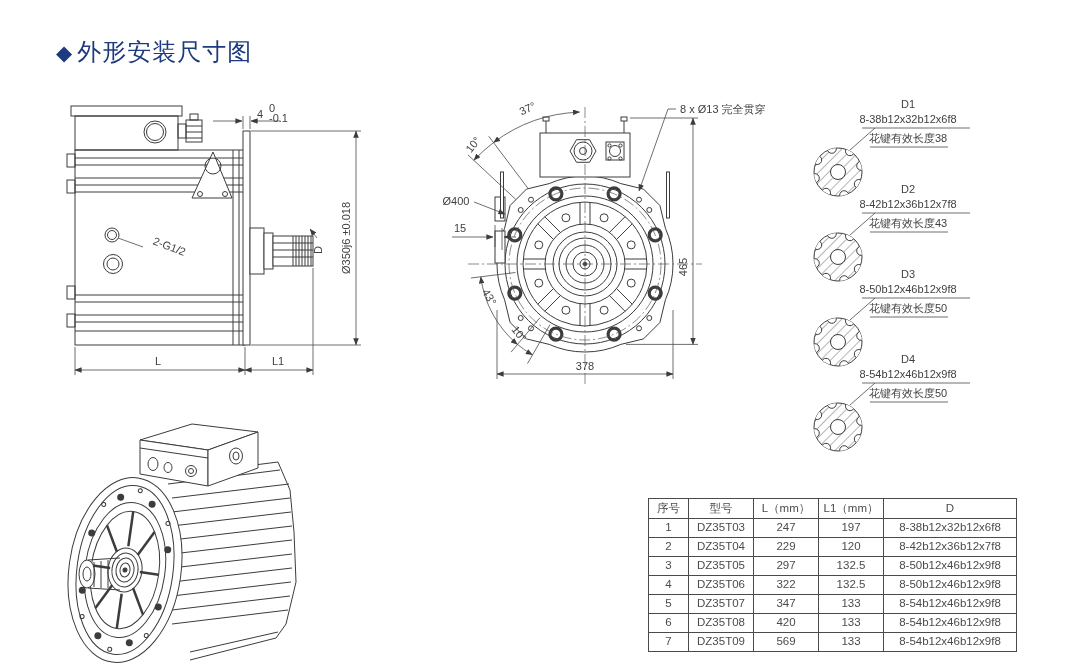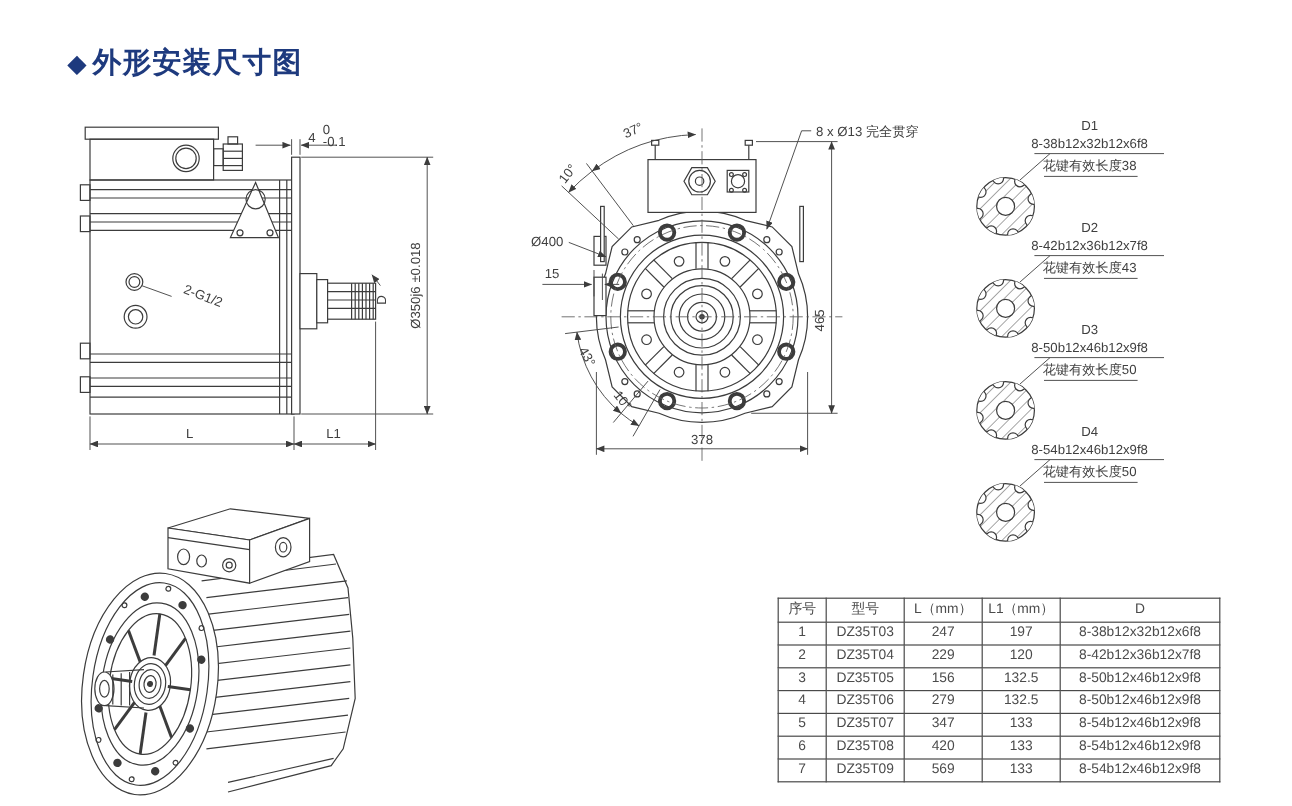--- a/index.html
+++ b/index.html
@@ -2,21 +2,21 @@
 <html><head>
 <meta charset="utf-8">
 <style>
   html,body{margin:0;padding:0;}
   body{
     width:1077px;height:672px;position:relative;overflow:hidden;background:#ffffff;
     font-family:"Liberation Sans","DejaVu Sans",sans-serif;
   }
   .page-title{
     position:absolute;left:56px;top:36px;
-    font-size:24px;font-weight:bold;color:#1e3a7e;letter-spacing:1px;
+    font-size:24px;font-weight:normal;color:#1e3a7e;letter-spacing:1px;
   }
   .page-title .marker{margin-right:4px;font-size:21px;}
   svg{position:absolute;overflow:visible;}
   #side-view{left:55px;top:88px;}
   #front-view{left:430px;top:85px;}
   #spline-view{left:800px;top:88px;}
   #iso-view{left:40px;top:412px;}
   .ln{stroke:#3c3c3c;fill:none;stroke-width:1;}
   .dim{stroke:#4a4a4a;fill:none;stroke-width:.8;}
   .cl{stroke:#5a5a5a;fill:none;stroke-width:.7;stroke-dasharray:11 3 2 3;}
@@ -446,28 +446,28 @@
       <tr>
         <td>2</td>
         <td>DZ35T04</td>
         <td>229</td>
         <td>120</td>
         <td>8-42b12x36b12x7f8</td>
       </tr>
       <tr>
         <td>3</td>
         <td>DZ35T05</td>
-        <td>156</td>
+        <td>297</td>
         <td>132.5</td>
         <td>8-50b12x46b12x9f8</td>
       </tr>
       <tr>
         <td>4</td>
         <td>DZ35T06</td>
-        <td>279</td>
+        <td>322</td>
         <td>132.5</td>
         <td>8-50b12x46b12x9f8</td>
       </tr>
       <tr>
         <td>5</td>
         <td>DZ35T07</td>
         <td>347</td>
         <td>133</td>
         <td>8-54b12x46b12x9f8</td>
       </tr>

